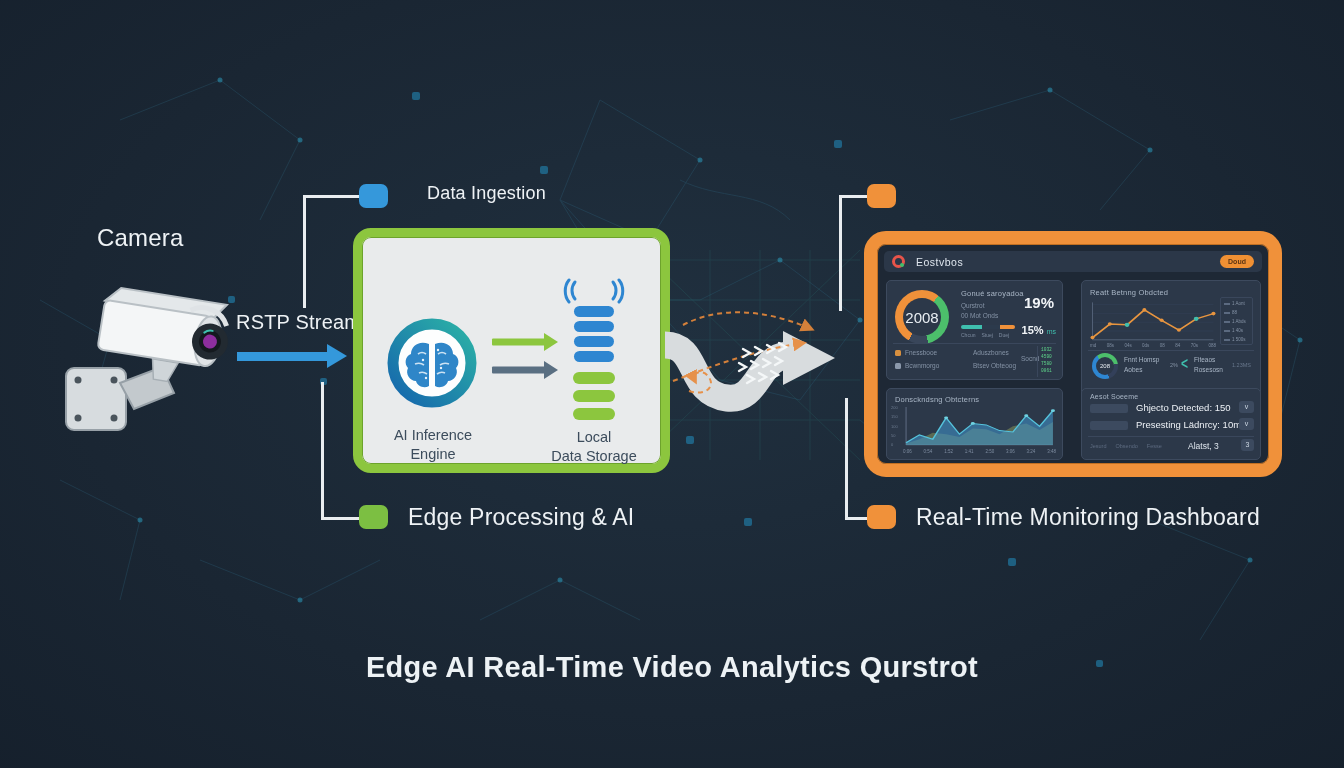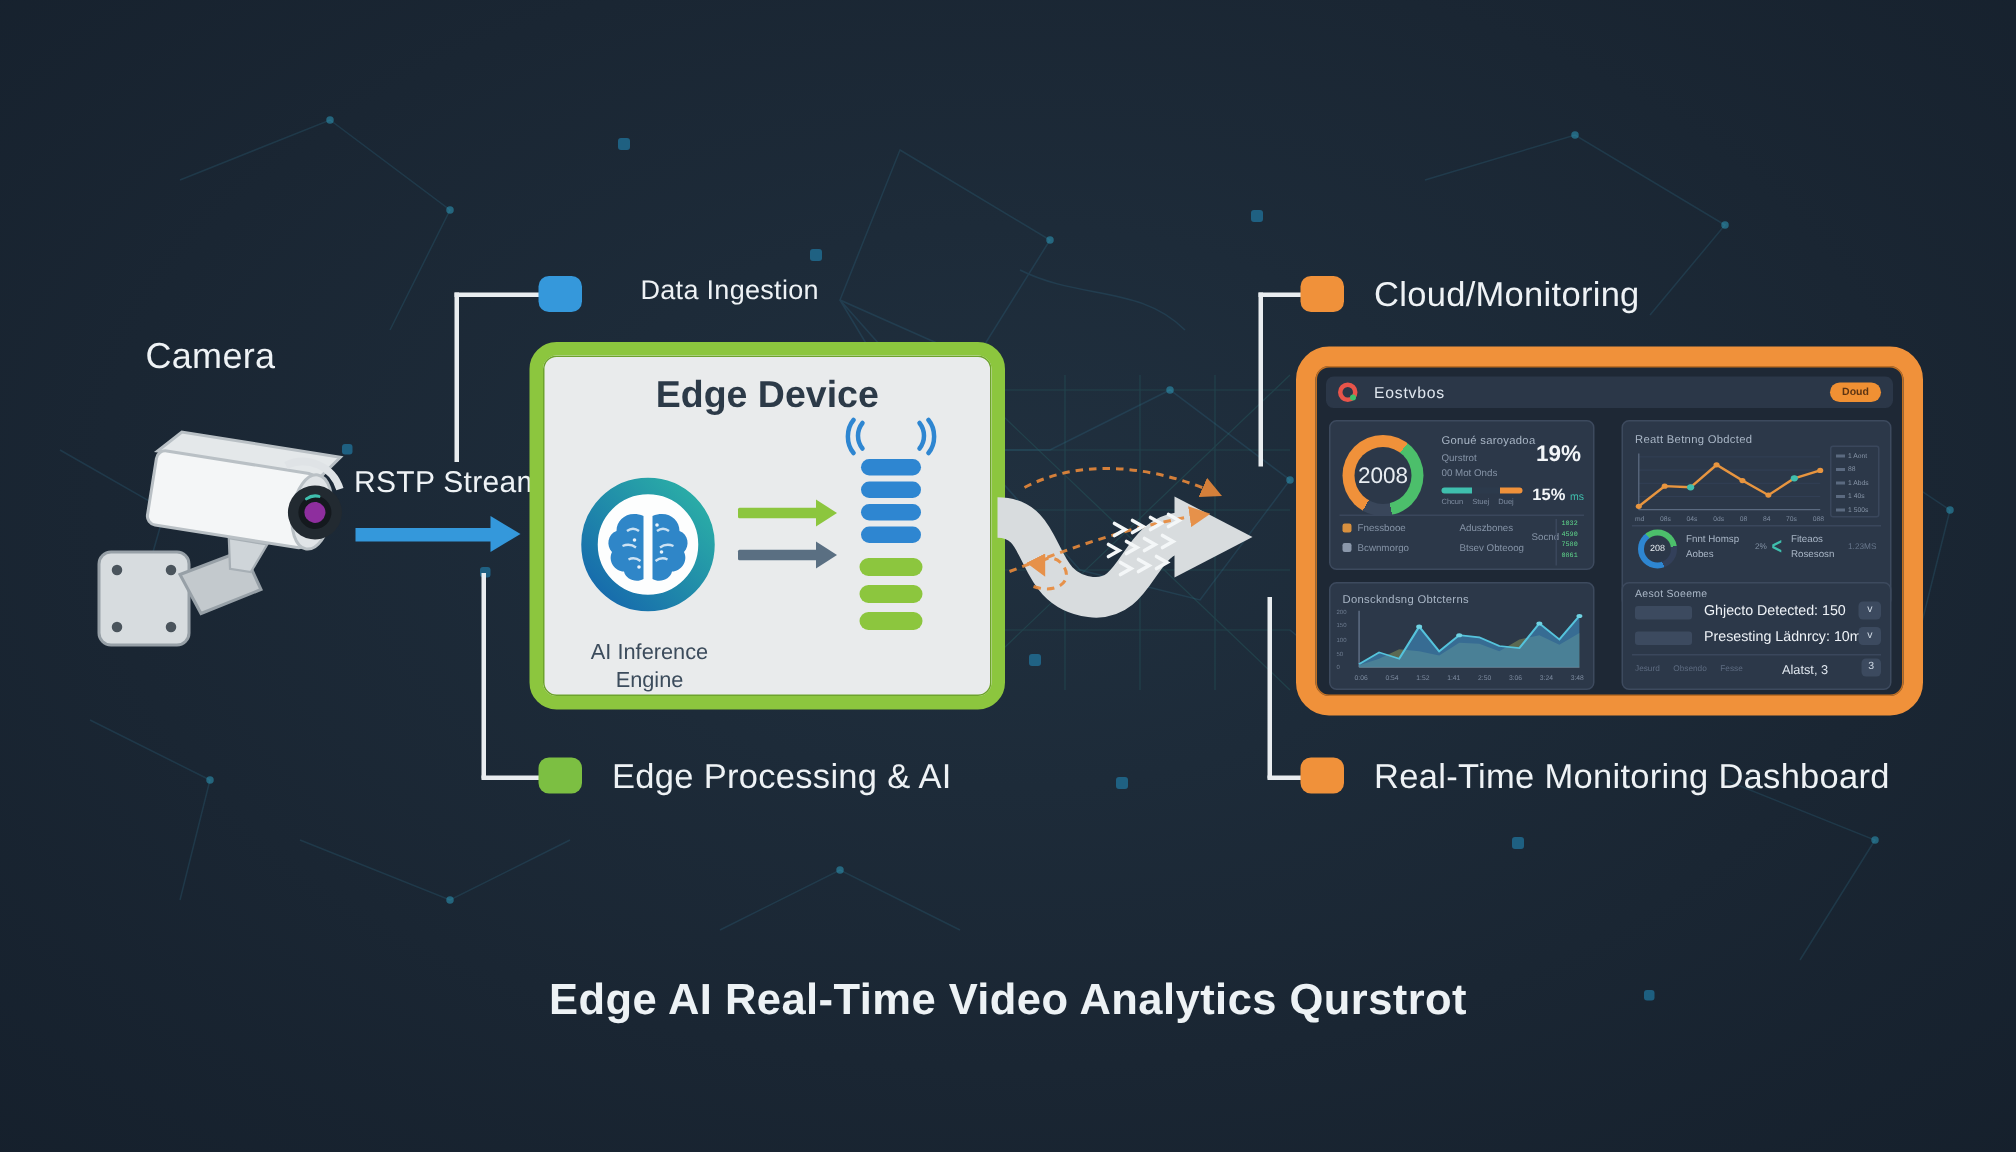--- a/index.html
+++ b/index.html
@@ -183,26 +183,24 @@
   <div class="conn" style="left:839px;top:195px;width:2.5px;height:116px;"></div>
   <div class="conn" style="left:839px;top:195px;width:30px;height:2.5px;"></div>
   <div class="conn" style="left:845px;top:398px;width:2.5px;height:121px;"></div>
   <div class="conn" style="left:845px;top:517px;width:24px;height:2.5px;"></div>
 
   <div class="sq" style="left:359px;top:184px;background:#3598db;"></div>
   <div class="wlabel" style="left:427px;top:183px;font-size:18px;">Data Ingestion</div>
   <div class="sq" style="left:359px;top:505px;background:#7cbf42;"></div>
   <div class="wlabel" style="left:408px;top:504px;font-size:23px;">Edge Processing &amp; AI</div>
   <div class="sq" style="left:867px;top:184px;background:#f0913a;"></div>
-  <div class="wlabel" style="left:916px;top:183px;font-size:23px;">Cloud/Monitoring</div>
   <div class="sq" style="left:867px;top:505px;background:#f0913a;"></div>
   <div class="wlabel" style="left:916px;top:504px;font-size:23px;">Real-Time Monitoring Dashboard</div>
 
   <div class="edge-box">
-    <div class="edge-title">Edge Device</div>
     <svg style="position:absolute;left:23px;top:79px;" width="94" height="94" viewBox="0 0 94 94">
       <defs>
         <linearGradient id="rg" x1="0" y1="1" x2="1" y2="0">
           <stop offset="0" stop-color="#1565ad"></stop>
             <stop offset="1" stop-color="#2cb3a6"></stop>
         </linearGradient>
       </defs>
       <circle cx="47" cy="47" r="39" fill="#fdfefe" stroke="url(#rg)" stroke-width="11"></circle>
       <g fill="#2f86c8">
         <path d="M44,28 C34,24 26,30 26,38 C20,40 19,48 23,52 C20,58 25,65 31,65 C32,70 39,73 44,70 Z"></path>
@@ -249,20 +247,24 @@
           <rect x="14" y="73" width="40" height="11" rx="5.5"></rect>
       </g>
     </svg>
     <svg style="position:absolute;left:209px;top:133px;" width="46" height="54" viewBox="0 0 46 54">
       <g fill="#8cc63e">
         <rect x="2" y="2" width="42" height="12" rx="6"></rect>
           <rect x="2" y="20" width="42" height="12" rx="6"></rect>
         <rect x="2" y="38" width="42" height="12" rx="6"></rect>
       </g>
     </svg>
+    <div class="edge-sub" style="left:166px;top:191px;width:132px;">
+      <span style="display:block;">Local</span>
+      <span style="display:block;">Data Storage</span>
+    </div>
   </div>
 
   <svg style="position:absolute;left:655px;top:295px;" width="205" height="140" viewBox="0 0 205 140">
     <defs>
       <marker id="oarr" markerWidth="7" markerHeight="7" refX="5" refY="3.5" orient="auto">
         <path d="M0,0 L7,3.5 L0,7 Z" fill="#e8893a"></path>
       </marker>
     </defs>
     <path d="M10,50 C45,50 32,98 72,103 C104,107 103,62 133,60" stroke="#d8dcde" stroke-width="27" fill="none" stroke-linecap="butt"></path>
     <polygon points="128,36 180,63 128,90" fill="#d8dcde"></polygon>

